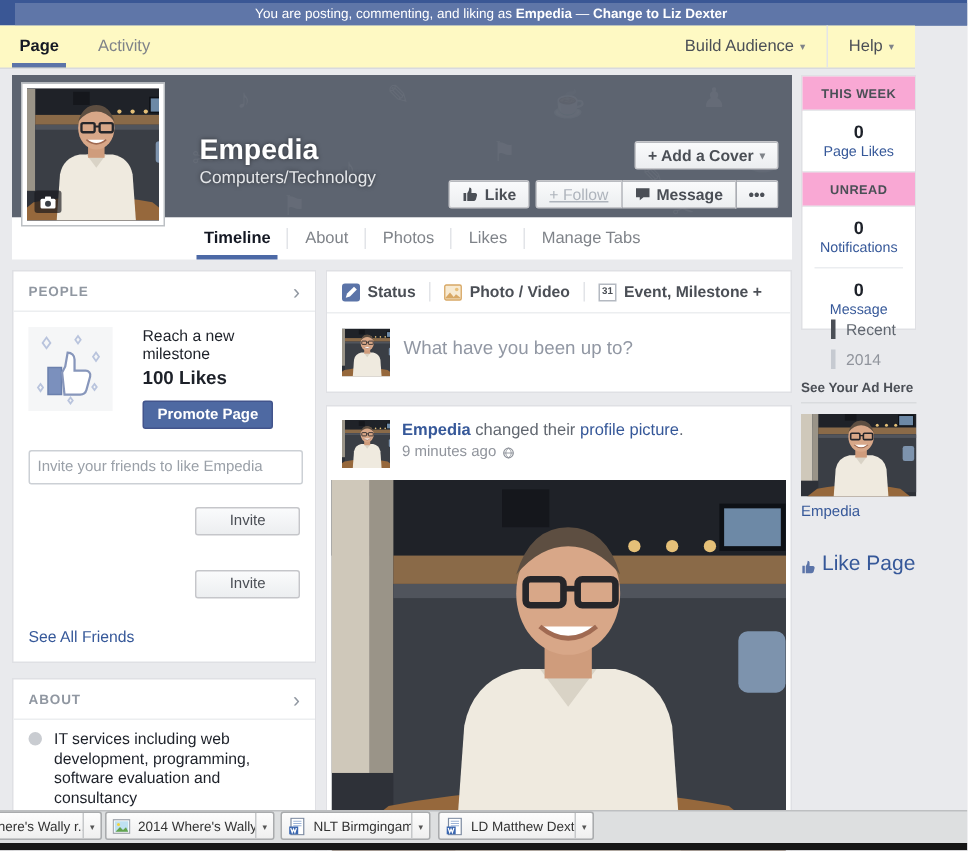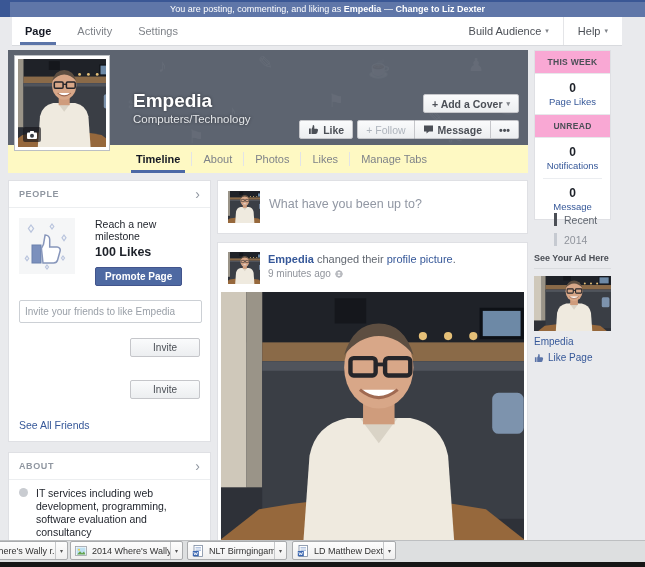--- a/index.html
+++ b/index.html
@@ -7,21 +7,21 @@
   #screen{position:relative;width:645px;height:567px;background:#e9eaed;overflow:hidden;}
 
   
   .top-banner{position:absolute;left:0;top:0;width:645px;height:17px;background:#3a5795;}
   .top-banner-inner{position:absolute;left:10px;top:2px;right:0;height:15px;background:#5f76a8;
     color:#fff;font-size:9px;line-height:15px;text-align:center;white-space:nowrap;}
   .top-banner-inner b{font-weight:bold;}
   .banner-link{font-weight:bold;color:#fff;cursor:pointer;}
 
   
-  .admin-nav{position:absolute;left:12px;top:17px;width:610px;height:28px;background:#ffffff;
+  .admin-nav{position:absolute;left:0;top:17px;width:610px;height:28px;background:#fef9c3;
     border-bottom:1px solid #d8dade;display:flex;align-items:stretch;font-size:11px;}
   .admin-tab{display:flex;align-items:center;padding:0 13px;color:#7f8389;position:relative;cursor:pointer;}
   .admin-tab.active{font-weight:bold;color:#141823;}
   .admin-tab.active:after{content:"";position:absolute;left:8px;right:8px;bottom:0;height:3px;background:#5b74a8;}
   .admin-nav-right{margin-left:auto;display:flex;align-items:stretch;}
   .admin-drop{display:flex;align-items:center;padding:0 14px;color:#4b4f56;cursor:pointer;}
   .admin-drop.bordered{border-left:1px solid #e4e5e8;}
   .caret{font-size:7px;color:#7f8389;margin-left:4px;}
 
   
@@ -33,32 +33,32 @@
   .btn-light{display:inline-flex;align-items:center;background:linear-gradient(#fafbfc,#eceef0);
     border:1px solid #c5c6ca;border-radius:2px;font-size:10.5px;font-weight:bold;color:#4b4f56;
     height:19px;padding:0 8px;box-sizing:border-box;cursor:pointer;white-space:nowrap;}
   .add-cover{position:absolute;right:9px;top:44px;margin-left:12px;}
   .cover-actions{position:absolute;right:9px;top:70px;display:flex;}
   .cover-actions .like-btn{margin-right:4px;}
   .btn-group{display:inline-flex;}
   .btn-group .btn-light{border-radius:0;border-left-width:0;}
   .btn-group .btn-light:first-child{border-radius:2px 0 0 2px;border-left-width:1px;}
   .btn-group .btn-light:last-child{border-radius:0 2px 2px 0;}
-  .follow-btn{color:#aeb4bc;font-weight:normal;}
+  .follow-btn{color:#aeb4bc;font-weight:normal;text-decoration:underline;}
   .mini-ic{margin-right:4px;display:inline-block;}
 
   
   .profile-pic{position:absolute;left:14px;top:55px;width:96px;height:96px;background:#fff;
     border:1px solid #bcc0c4;box-sizing:border-box;padding:3px;z-index:6;}
   .profile-pic svg.photo{display:block;width:88px;height:88px;}
   .cam-badge{position:absolute;left:8px;bottom:8px;width:18px;height:15px;background:rgba(20,20,25,.65);
     border-radius:2px;display:flex;align-items:center;justify-content:center;cursor:pointer;}
 
   
-  .tabstrip{position:absolute;left:8px;top:145px;width:520px;height:28px;background:#fef9c3;
+  .tabstrip{position:absolute;left:8px;top:145px;width:520px;height:28px;background:#ffffff;
     box-sizing:border-box;display:flex;align-items:stretch;padding-left:117px;font-size:11px;}
   .pt{display:flex;align-items:center;padding:0 11px;color:#7f8389;position:relative;cursor:pointer;white-space:nowrap;}
   .pt.active{font-weight:bold;color:#141823;}
   .pt.active:after{content:"";position:absolute;left:6px;right:6px;bottom:0;height:3px;background:#4c69a6;}
   .pt-sep{width:1px;height:14px;background:#e2e4e8;align-self:center;}
 
   
   .card{background:#fff;border:1px solid #dfe0e4;box-sizing:border-box;}
   .card-hd{display:flex;align-items:center;justify-content:space-between;padding:8px 10px;
     border-bottom:1px solid #eceef0;}
@@ -118,21 +118,21 @@
   .tl-row{display:flex;align-items:center;margin-bottom:7px;cursor:pointer;padding-left:20px;}
   .tl-bar{width:3px;height:13px;margin-right:7px;}
   .tl-row.recent .tl-bar{background:#4b4f56;}
   .tl-row.recent{color:#616770;}
   .tl-row.y2014 .tl-bar{background:#c6cad1;}
   .tl-row.y2014{color:#90949c;}
   .ad-box{position:absolute;left:534px;top:253px;width:77px;}
   .ad-hd{font-size:9px;font-weight:bold;color:#4b4f56;padding-bottom:5px;border-bottom:1px solid #d9dbde;margin-bottom:7px;}
   .ad-img{display:block;width:77px;height:55px;}
   .ad-name{font-size:10px;color:#365899;margin-top:5px;cursor:pointer;}
-  .ad-like{display:flex;align-items:flex-end;font-size:10px;color:#365899;margin-top:5px;cursor:pointer;}
+  .ad-like{display:flex;align-items:flex-end;font-size:14px;color:#365899;margin-top:20px;cursor:pointer;}
   .ad-like svg{margin-right:4px;}
   .ad-boost{margin-top:8px;}
   .ad-boost .btn-blue{font-size:10.5px;padding:4px 9px;}
 
   
   .taskbar{position:absolute;left:0;top:540px;width:645px;height:22px;background:#dddfe0;
     border-top:1px solid #bdbfc1;box-sizing:border-box;z-index:20;}
   .blackbar{position:absolute;left:0;top:562px;width:645px;height:5px;background:#161616;z-index:21;}
   .dl{position:absolute;top:1px;height:19px;display:flex;align-items:center;
     background:linear-gradient(#fdfdfd,#efefef);border:1px solid #a9abad;border-radius:2px;
@@ -230,21 +230,20 @@
 
   <div class="top-banner">
     <div class="top-banner-inner">
       <span>You are posting, commenting, and liking as </span><b>Empedia</b><span> — </span><span class="banner-link">Change to Liz Dexter</span>
     </div>
   </div>
 
   <div class="admin-nav">
     <div class="admin-tab active">Page</div>
     <div class="admin-tab">Activity</div>
-    <div class="admin-tab">Settings</div>
     <div class="admin-nav-right">
       <div class="admin-drop">
         <span>Build Audience</span>
         <span class="caret">▾</span>
       </div>
       <div class="admin-drop bordered">
         <span>Help</span>
         <span class="caret">▾</span>
       </div>
     </div>
@@ -356,20 +355,41 @@
         <span class="dot-ic"></span>
         <span class="link">Add your website</span>
       </div>
     </div>
 
   </div>
 
   <div class="main-col">
 
     <div class="card">
+      <div class="composer-tabs">
+        <div class="ctab">
+          <span class="ic-status">
+            <svg width="12" height="12">
+                <use href="#pencil"></use>
+              </svg></span>
+          <span>Status</span>
+        </div>
+        <div class="ctab-sep"></div>
+        <div class="ctab">
+          <svg width="12" height="12" style="margin-right:5px">
+              <use href="#photo-video-icon"></use>
+            </svg>
+          <span>Photo / Video</span>
+        </div>
+        <div class="ctab-sep"></div>
+        <div class="ctab">
+          <span class="ic-cal">31</span>
+          <span>Event, Milestone +</span>
+        </div>
+      </div>
       <div class="composer-body">
         <svg class="avatar32">
             <use href="#portrait"></use>
           </svg>
         <div class="composer-ph">What have you been up to?</div>
       </div>
     </div>
 
     <div class="card post-card">
       <div class="post-hd">

